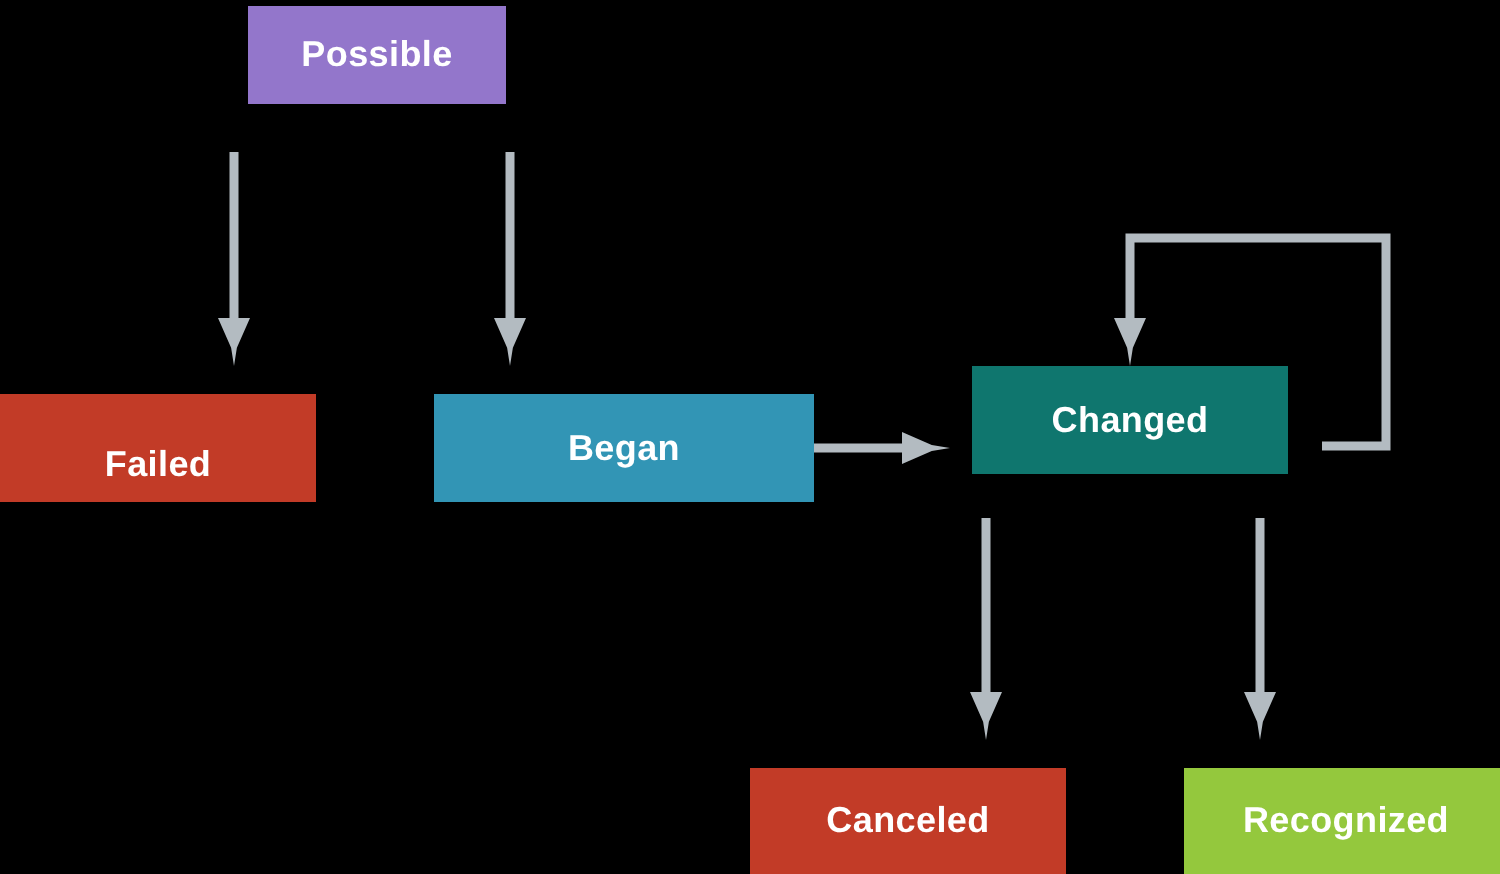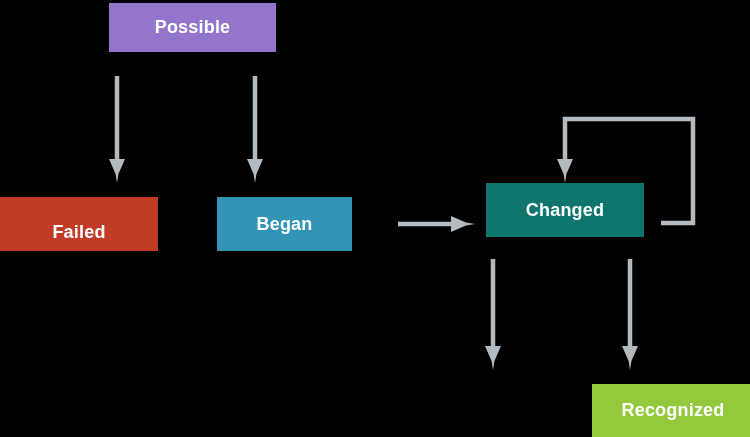--- a/index.html
+++ b/index.html
@@ -62,28 +62,31 @@
       <g>
         <polyline points="493,259 493,346" fill="none" stroke="#b3bbc1" stroke-width="4.5" stroke-linejoin="miter"></polyline>
         <polygon points="485,346 491.56,360.88 493,370 494.44,360.88 501,346" fill="#b3bbc1"></polygon>
       </g>
       <g>
         <polyline points="630,259 630,346" fill="none" stroke="#b3bbc1" stroke-width="4.5" stroke-linejoin="miter"></polyline>
         <polygon points="622,346 628.56,360.88 630,370 631.44,360.88 638,346" fill="#b3bbc1"></polygon>
       </g>
     </svg>
 
-<div class="state-node" style="left: 109px; top: 3px; width: 167px; height: 49px; background: rgb(147, 118, 203);">
+<div class="state-node" style="left: 124px; top: 3px; width: 129px; height: 49px; background: rgb(147, 118, 203);">
       <span class="node-label" style="color: rgb(255, 255, 255);">Possible</span>
     </div>
     <div class="state-node" style="left: 0px; top: 197px; width: 158px; height: 54px; background: rgb(194, 59, 39);">
       <span class="node-label" style="color: rgb(255, 255, 255); margin-top: 16px;">Failed</span>
     </div>
-    <div class="state-node" style="left: 217px; top: 197px; width: 135px; height: 54px; background: rgb(50, 149, 181);">
+    <div class="state-node" style="left: 217px; top: 197px; width: 190px; height: 54px; background: rgb(50, 149, 181);">
       <span class="node-label" style="color: rgb(255, 255, 255);">Began</span>
     </div>
     <div class="state-node" style="left: 486px; top: 183px; width: 158px; height: 54px; background: #0f766e;">
       <span class="node-label" style="color: rgb(255, 255, 255);">Changed</span>
+    </div>
+    <div class="state-node" style="left: 375px; top: 384px; width: 158px; height: 53px; background: rgb(194, 59, 39);">
+      <span class="node-label" style="color: rgb(255, 255, 255);">Canceled</span>
     </div>
     <div class="state-node" style="left: 592px; top: 384px; width: 162px; height: 53px; background: rgb(148, 200, 61);">
       <span class="node-label" style="color: rgb(255, 255, 255);">Recognized</span>
     </div>
   </div>
 
 </body></html>

